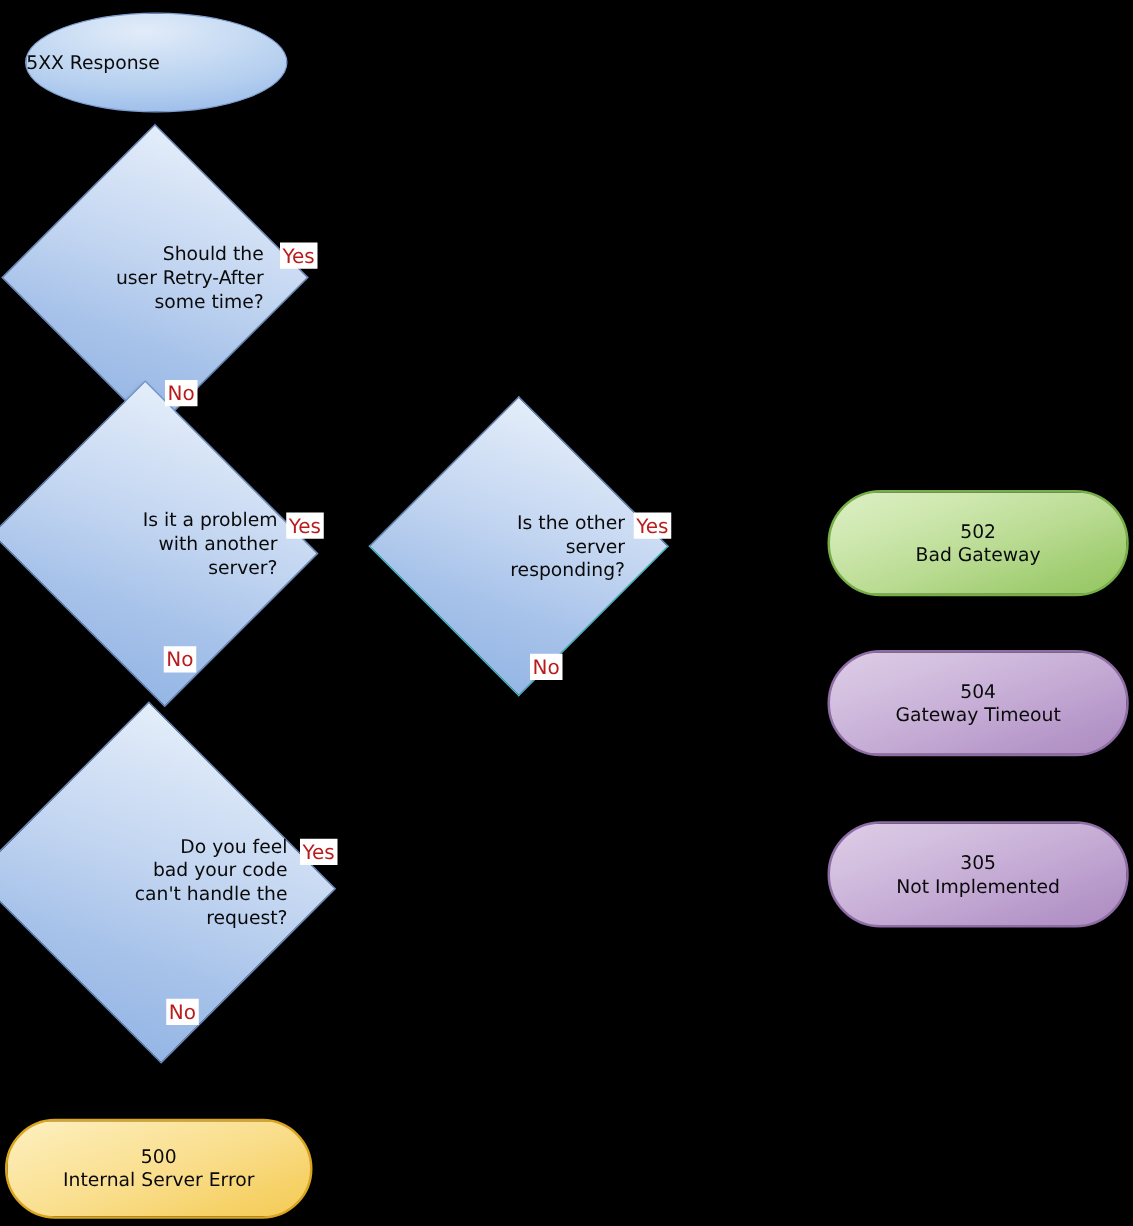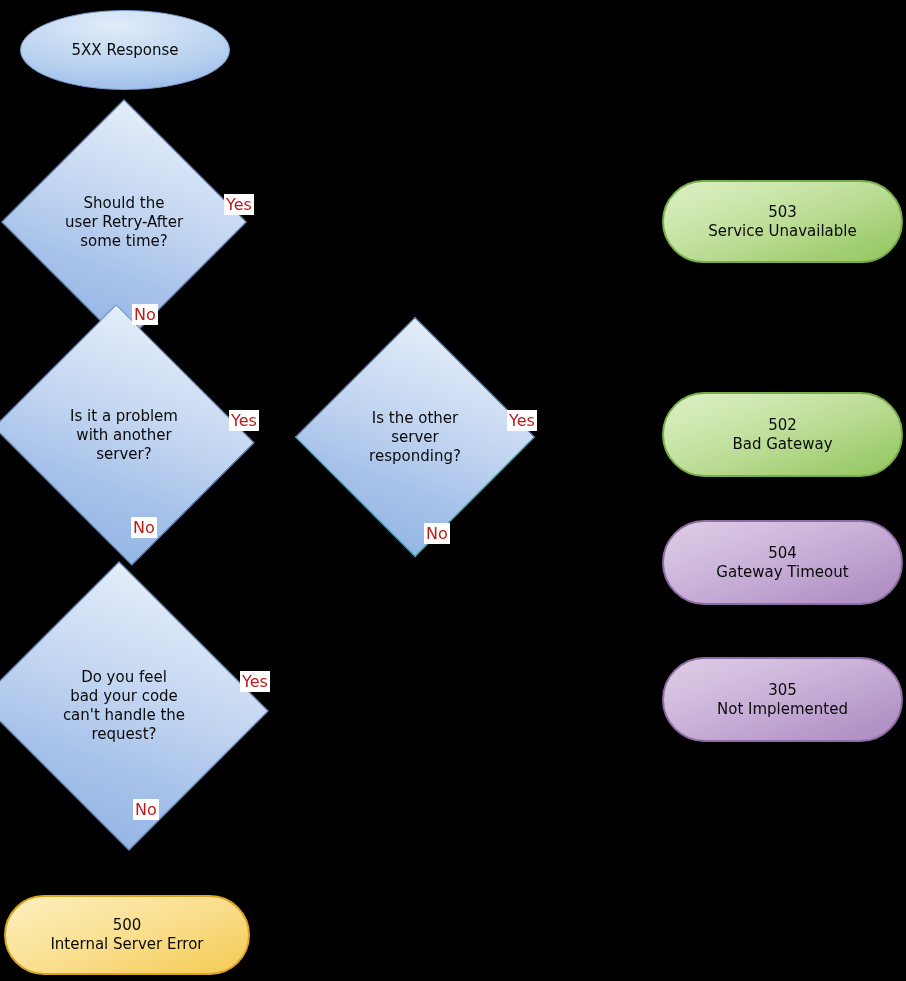--- a/index.html
+++ b/index.html
@@ -26,21 +26,20 @@
     line-height: 19px;
     white-space: pre-line;
     pointer-events: none;
   }
 
   
   .ellipse-node {
     position: absolute;
     display: flex;
     align-items: center;
-    justify-content: center;
     border-radius: 50%;
     box-sizing: border-box;
   }
   .ellipse-blue {
     border: 1px solid #7e9fce;
     background: radial-gradient(ellipse 120% 110% at 45% 18%,
                 #e2ecf9 0%, #cfe0f5 22%, #b6d0ef 52%, #9dbdea 78%, #8fb3e6 100%);
     box-shadow: 2px 3px 4px rgba(0,0,0,0.55);
   }
 
@@ -89,20 +88,21 @@
     box-sizing: border-box;
     box-shadow: 2px 3px 4px rgba(0,0,0,0.5);
     z-index: 1;
   }
   .diamond-node.has-teal .diamond-shape {
     border-right-color: #49c3d0;
     border-bottom-color: #49c3d0;
   }
   .diamond-node .node-label {
     width: 135%;
+    text-align: right;
   }
 
   
   .edge-label {
     position: absolute;
     background: #ffffff;
     color: #b91c1c;
     font-size: 16px;
     line-height: 19px;
     padding: 1px 2px;
@@ -166,24 +166,20 @@
   <div class="diamond-node" style="left:18px; top:607px; width:212px; height:198px;">
     <div class="diamond-shape"></div>
     <div class="node-label">Do you feel
 bad your code
 can't handle the
 request?</div>
   </div>
   <div class="edge-label" style="left:240px; top:671px;">Yes</div>
   <div class="edge-label" style="left:133px; top:799px;">No</div>
 
-  <div class="pill-node pill-green" style="left:662px; top:180px; width:241px; height:83px;">
-    <div class="node-label">503
-Service Unavailable</div>
-  </div>
 
   <div class="pill-node pill-green" style="left:662px; top:392px; width:241px; height:85px;">
     <div class="node-label">502
 Bad Gateway</div>
   </div>
 
   <div class="pill-node pill-purple" style="left:662px; top:520px; width:241px; height:85px;">
     <div class="node-label">504
 Gateway Timeout</div>
   </div>

